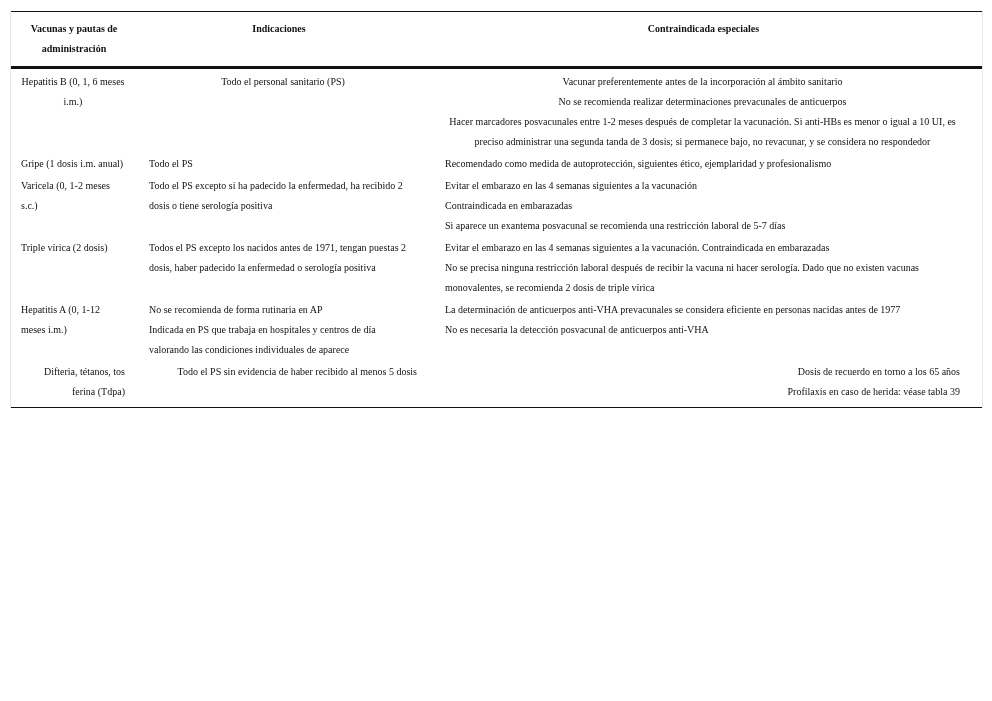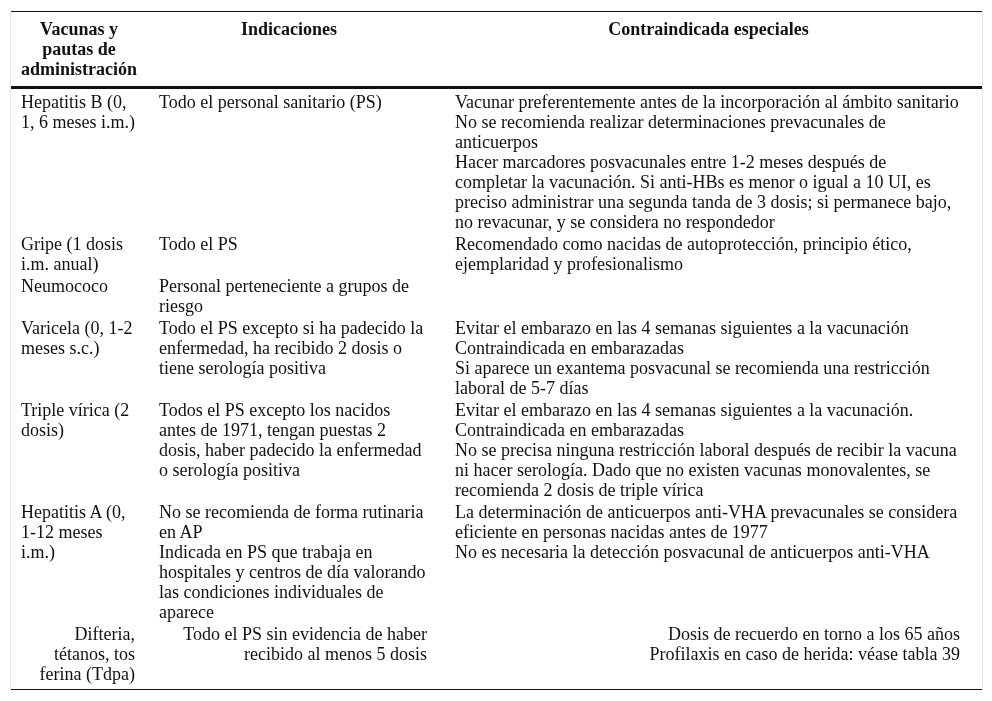--- a/index.html
+++ b/index.html
@@ -1,26 +1,26 @@
 <!DOCTYPE html>
 <html><head>
   <meta charset="utf-8">
   <style>
     html, body { margin: 0; padding: 0; background: #ffffff; }
     body { width: 992px; height: 701px; position: relative; overflow: hidden;
       font-family: "Liberation Serif", "DejaVu Serif", serif; color: #111; }
     .table-wrap { position: absolute; left: 10px; top: 11px; width: 971px;
       border-left: 1px solid #e6e6e6; border-right: 1px solid #e6e6e6; }
-    table { border-collapse: collapse; width: 100%; font-size: 18px; line-height: 20px; }
+    table { border-collapse: collapse; width: 100%; font-size: 10px; line-height: 20px; }
     thead th { font-weight: bold; vertical-align: top; padding: 7px 10px 7px 10px;
       border-top: 1.5px solid #111; border-bottom: 3px solid #111; text-align: center; }
     thead th.col1 { width: 105px; padding-left: 10px; padding-right: 6px; }
     thead th.col2 { width: 268px; }
     tbody td { vertical-align: top; padding: 0 8px 2px 10px; }
-    tbody tr:first-child td { padding-top: 3px; }
+    tbody tr:first-child td { padding-top: 3px; text-align: center; }
     tbody tr:last-child td { padding-bottom: 5px; border-bottom: 1.5px solid #111; text-align: right; }
     td.c1 { width: 104px; }
     td.c2 { width: 268px; padding-left: 16px; }
     td.c3 { padding-left: 20px; padding-right: 22px; }
     .line { display: block; }
   </style>
 </head>
 <body>
 
 <div class="table-wrap">
@@ -45,31 +45,24 @@
           <span class="line">Hacer marcadores posvacunales entre 1-2 meses después de completar la vacunación. Si anti-HBs es menor o igual a 10 UI, es preciso administrar una segunda tanda de 3 dosis; si permanece bajo, no revacunar, y se considera no respondedor</span>
         </td>
       </tr>
 
       <tr>
         <td class="c1">Gripe (1 dosis i.m. anual)</td>
         <td class="c2">
           <span class="line">Todo el PS</span>
         </td>
         <td class="c3">
-          <span class="line">Recomendado como nacidas de autoprotección, principio ético, ejemplaridad y profesionalismo</span>
+          <span class="line">Recomendado como medida de autoprotección, siguientes ético, ejemplaridad y profesionalismo</span>
         </td>
       </tr>
 
-      <tr>
-        <td class="c1">Neumococo</td>
-        <td class="c2">
-          <span class="line">Personal perteneciente a grupos de riesgo</span>
-        </td>
-        <td class="c3"></td>
-      </tr>
 
       <tr>
         <td class="c1">Varicela (0, 1-2 meses s.c.)</td>
         <td class="c2">
           <span class="line">Todo el PS excepto si ha padecido la enfermedad, ha recibido 2 dosis o tiene serología positiva</span>
         </td>
         <td class="c3">
           <span class="line">Evitar el embarazo en las 4 semanas siguientes a la vacunación</span>
           <span class="line">Contraindicada en embarazadas</span>
           <span class="line">Si aparece un exantema posvacunal se recomienda una restricción laboral de 5-7 días</span>

